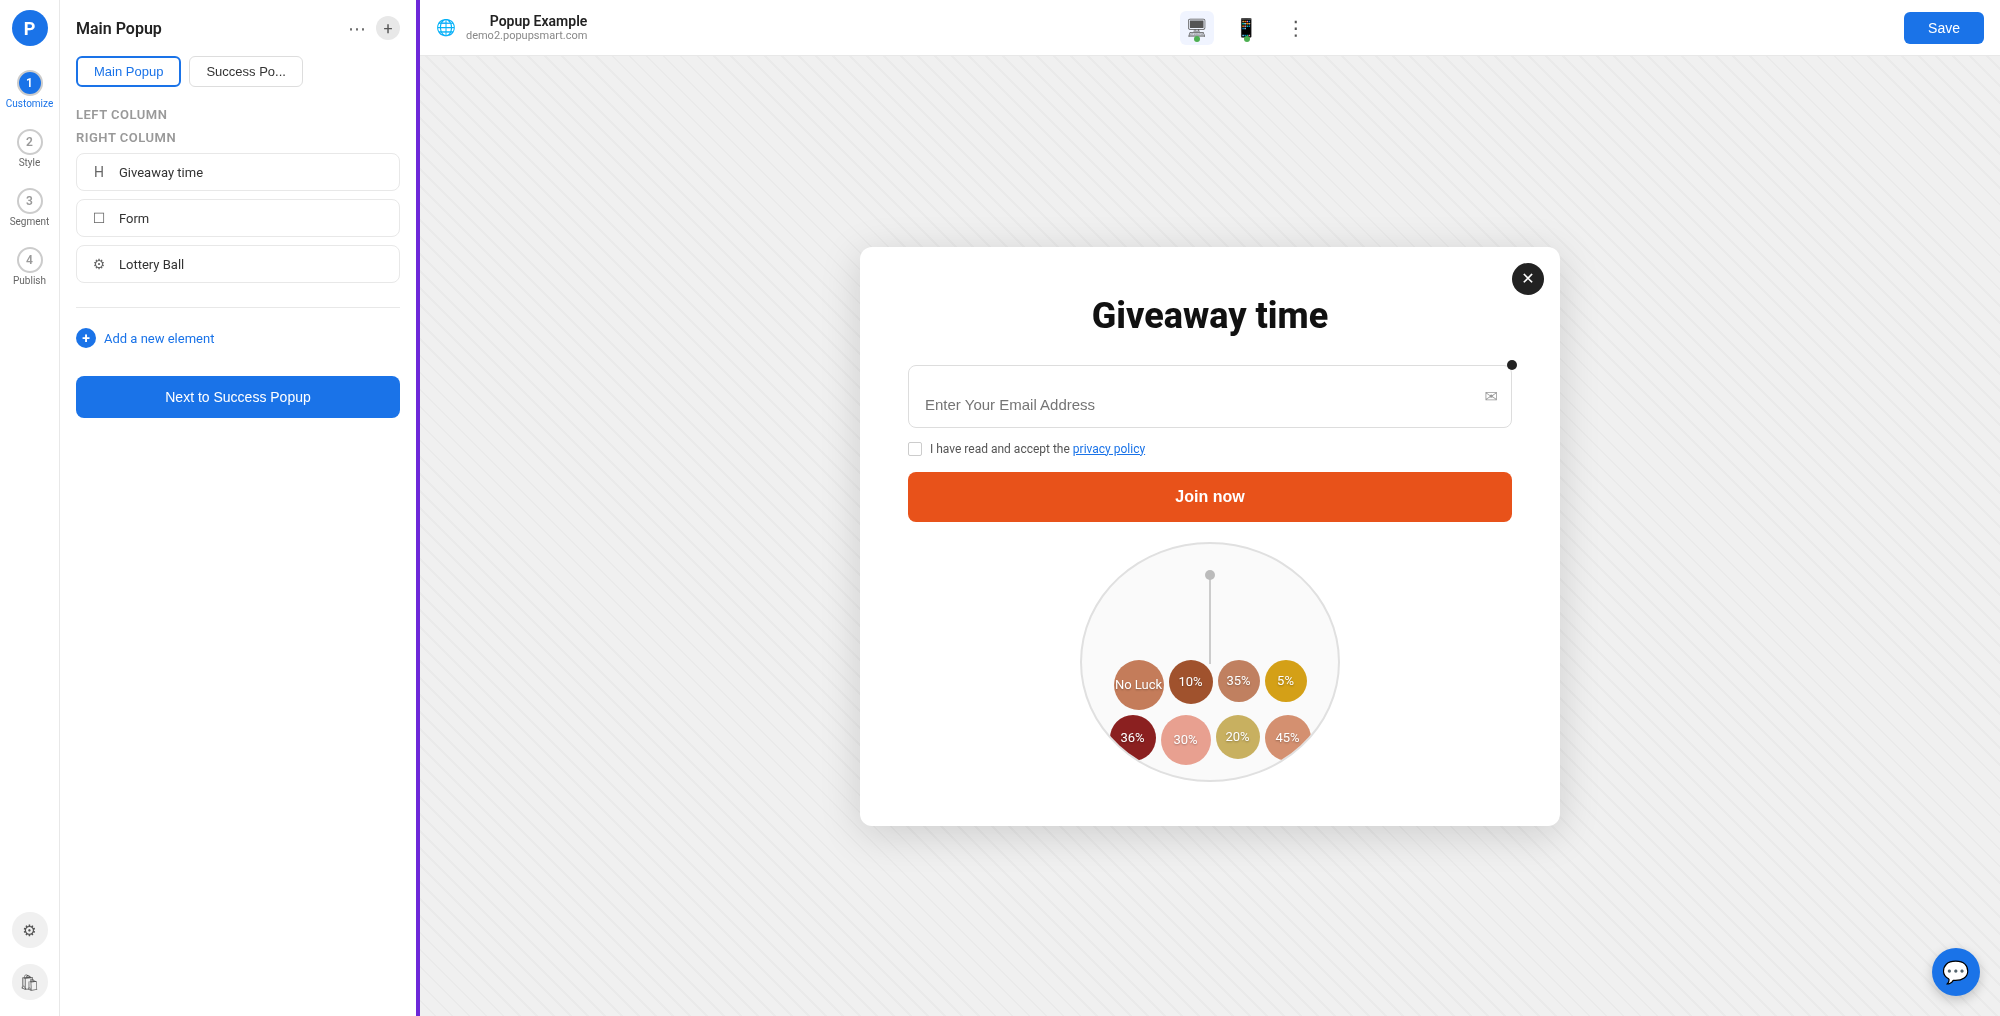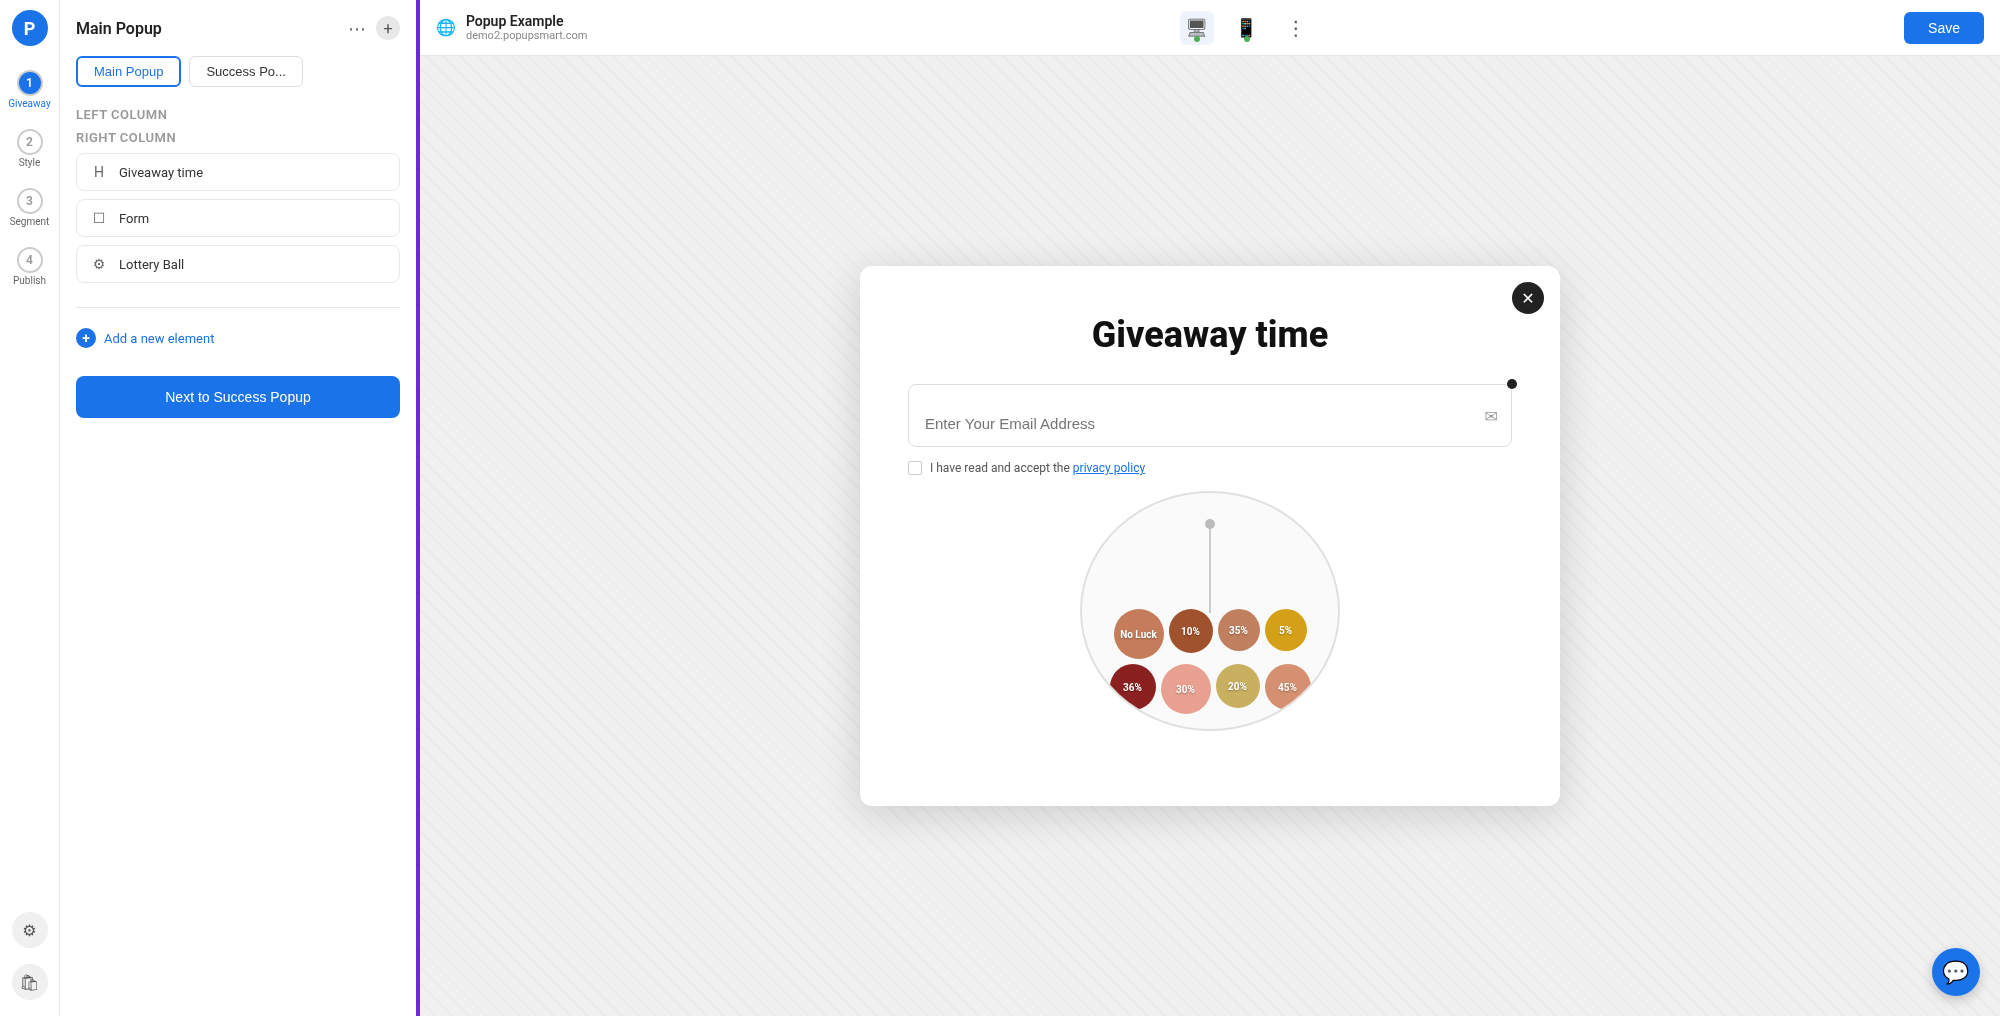--- a/index.html
+++ b/index.html
@@ -229,20 +229,21 @@
     .globe-icon {
       font-size: 16px;
       color: #666;
     }
     .site-info { }
     .site-title {
       font-size: 14px;
       font-weight: 600;
       color: #222;
       line-height: 1.2;
+      text-align: right;
     }
     .site-url {
       font-size: 11px;
       color: #888;
     }
     .top-bar-center {
       flex: 1;
       display: flex;
       align-items: center;
       justify-content: center;
@@ -426,22 +427,22 @@
       border: 2px solid #e0e0e0;
       position: relative;
       overflow: hidden;
       background: #fafafa;
     }
     .ball {
       border-radius: 50%;
       display: flex;
       align-items: center;
       justify-content: center;
-      font-size: 10px;
-      font-weight: 700;
+      font-size: 13px;
+      font-weight: 400;
       color: #fff;
       text-shadow: 0 1px 2px rgba(0,0,0,0.3);
       flex-shrink: 0;
     }
 
     
     .chat-bubble {
       position: fixed;
       bottom: 20px;
       right: 20px;
@@ -456,21 +457,21 @@
     }
   </style>
 </head>
 <body>
 
 <div class="left-nav">
   <div class="nav-logo">P</div>
 
   <div class="nav-item active">
     <div class="nav-circle">1</div>
-    <span class="nav-label">Giveaway</span>
+    <span class="nav-label">Customize</span>
   </div>
   <div class="nav-item">
     <div class="nav-circle">2</div>
     <span class="nav-label">Style</span>
   </div>
   <div class="nav-item">
     <div class="nav-circle">3</div>
     <span class="nav-label">Segment</span>
   </div>
   <div class="nav-item">
@@ -564,20 +565,21 @@
             <div class="popup-input-dot"></div>
           </div>
 
           <div class="popup-checkbox-row">
             <div class="popup-checkbox"></div>
             <span class="popup-checkbox-label">
               <span>I have read and accept the </span><a href="#">privacy policy</a>
             </span>
           </div>
 
+          <button class="popup-join-btn">Join now</button>
 
           <div class="lottery-ball-area">
             <div class="lottery-circle">
 
               <div style="position:absolute;top:30px;left:50%;transform:translateX(-50%);width:2px;height:90px;background:#ccc;transform-origin:bottom;">
                 <div style="width:10px;height:10px;border-radius:50%;background:#bbb;position:absolute;top:-4px;left:-4px;"></div>
               </div>
 
               <div style="position:absolute;bottom:15px;left:0;right:0;display:flex;flex-wrap:wrap;justify-content:center;gap:5px;padding:0 15px;">
                 <div class="ball" style="width:50px;height:50px;background:#c47c5a;">No Luck</div>

